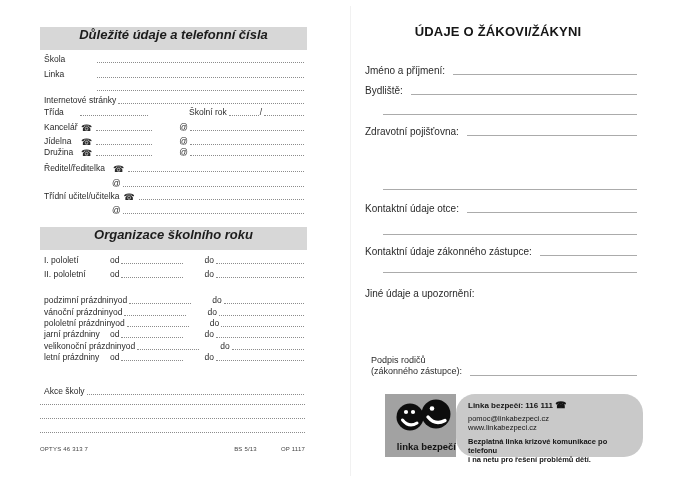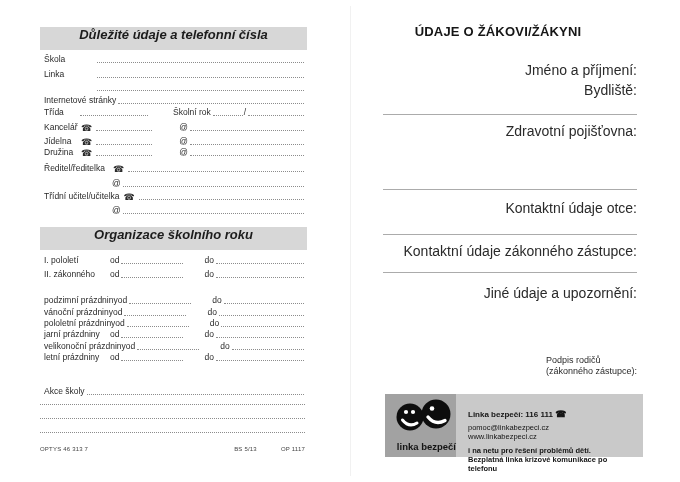--- a/index.html
+++ b/index.html
@@ -43,41 +43,41 @@
   .lfooter .fr1 { margin-left:auto; }
   .lfooter .fr2 { margin-left:24px; }
 
   
   .rtitle {
     position:absolute; top:24px; left:0; right:0; text-align:center;
     font-size:13px; font-weight:bold; color:#161616; letter-spacing:0.2px;
   }
   .frow {
     position:absolute; left:13px; right:7px;
-    display:flex; align-items:flex-end; font-size:14px; line-height:11px; color:#2a2a2a;flex-direction:column;
+    display:flex; align-items:flex-end; font-size:10px; line-height:11px; color:#2a2a2a;
   }
   .sline { flex:1; border-bottom:1px solid var(--line, #ababab); margin:0 0 1px 8px; height:9px; }
   .xline {
     position:absolute; left:31px; right:7px; height:0;
     border-bottom:1px solid var(--line, #ababab);
   }
-  .sigblock { position:absolute; top:355px; left:19px; right:7px; display:flex; align-items:flex-end;flex-direction:column; }
+  .sigblock { position:absolute; top:355px; left:19px; right:7px; display:flex; align-items:flex-end; }
   .siglabel { font-size:9px; line-height:11px; white-space:nowrap; color:#2a2a2a; }
 
   
   .infobox { position:absolute; left:33px; top:394px; width:258px; height:63px; display:flex; }
   .logo-panel { width:71px; background:var(--logo-panel, #a2a2a2); position:relative; }
   .logo-panel svg { position:absolute; left:4px; top:3px; }
   .logo-text {
     position:absolute; bottom:5px; left:0; right:0; text-align:right;
     font-size:9.5px; font-weight:600; color:#141414;
   }
   .info-panel {
     flex:1; background:var(--info-panel, #c9c9c9);
-    padding:15px 8px 4px 12px; color:#151515;
+    padding:6px 8px 4px 12px; color:#151515;border-radius:19px;
   }
   .ib-head { font-size:8px; font-weight:bold; }
   .ib-head .tel { font-size:9px; }
   .ib-contact { font-size:7.5px; line-height:9px; margin-top:4px; }
   .ib-note { font-size:7.5px; line-height:9px; font-weight:bold; margin-top:5px; }
 </style>
 </head>
 <body>
 
 <div class="sheet">
@@ -103,21 +103,21 @@
     </div>
 
     <div class="lrow" style="top:94px">
       <span class="lbl">Internetové stránky</span>
       <span class="dots dfill"></span>
     </div>
 
     <div class="lrow" style="top:106px">
       <span class="lbl" style="width:34px">Třída</span>
       <span class="dots" style="width:68px"></span>
-      <span class="lbl" style="margin-left:24px">Školní rok</span>
+      <span class="lbl" style="margin-left:40px">Školní rok</span>
       <span class="dots" style="width:30px"></span>
       <span class="lbl">/</span>
       <span class="dots dfill"></span>
     </div>
 
     <div class="lrow" style="top:121px">
       <span class="lbl" style="width:33px">Kancelář</span>
       <span class="phone">☎</span>
       <span class="dots" style="width:56px"></span>
       <span class="at">@</span>
@@ -168,21 +168,21 @@
 
     <div class="lrow" style="top:254px">
       <span class="lbl" style="min-width:66px">I. pololetí</span>
       <span class="lbl">od</span>
       <span class="dots" style="width:62px"></span>
       <span class="lbl" style="margin-left:20px">do</span>
       <span class="dots dfill"></span>
     </div>
 
     <div class="lrow" style="top:268px">
-      <span class="lbl" style="min-width:66px">II. zákonného</span>
+      <span class="lbl" style="min-width:66px">II. pololetní</span>
       <span class="lbl">od</span>
       <span class="dots" style="width:62px"></span>
       <span class="lbl" style="margin-left:20px">do</span>
       <span class="dots dfill"></span>
     </div>
 
     <div class="lrow" style="top:294px">
       <span class="lbl" style="min-width:66px">podzimní prázdniny</span>
       <span class="lbl">od</span>
       <span class="dots" style="width:62px"></span>
@@ -308,19 +308,19 @@
       <div class="info-panel">
         <div class="ib-head">
           <span>Linka bezpečí: 116 111</span>
           <span class="tel">☎</span>
         </div>
         <div class="ib-contact">
           <span style="display:block">pomoc@linkabezpeci.cz</span>
           <span style="display:block">www.linkabezpeci.cz</span>
         </div>
         <div class="ib-note">
+          <span style="display:block">Bezplatná linka krizové komunikace po telefonu</span>
           <span style="display:block">i na netu pro řešení problémů dětí.</span>
-          <span style="display:block">Bezplatná linka krizové komunikace po telefonu</span>
         </div>
       </div>
     </div>
   </div>
 </div>
 
 </body></html>

